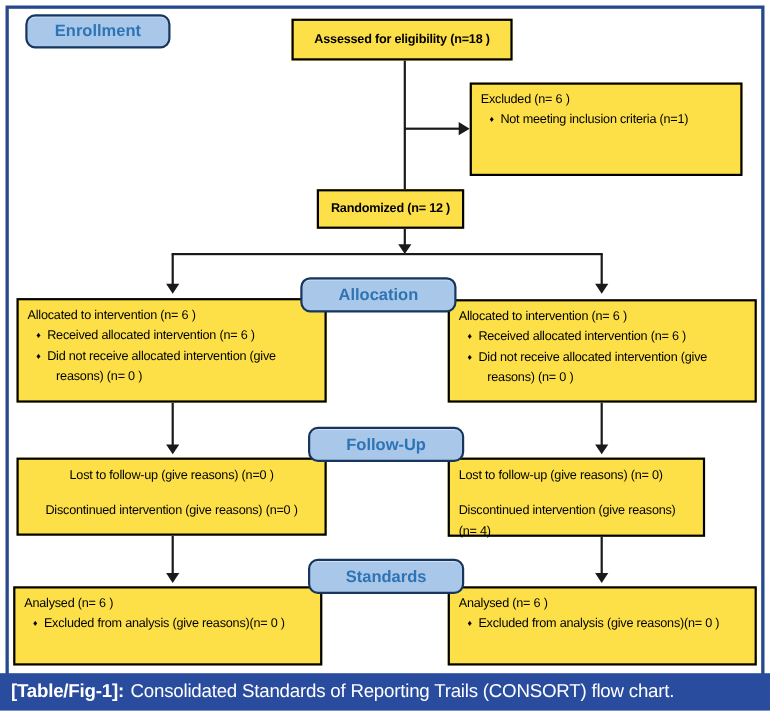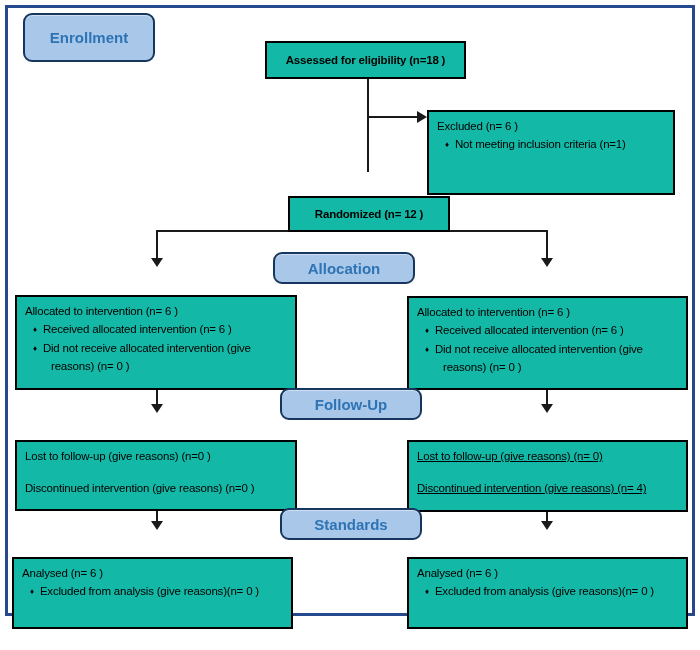--- a/index.html
+++ b/index.html
@@ -12,22 +12,22 @@
     --line-color:#1a1a1a;
   }
   html,body{margin:0;padding:0;background:#ffffff;}
   .figure{
     position:relative;width:700px;height:650px;background:#ffffff;overflow:hidden;
     font-family:"Liberation Sans","DejaVu Sans",sans-serif;
   }
   .frame{position:absolute;left:5px;top:5px;width:684px;height:605px;border:3px solid var(--frame-border);}
   
   .fbox{
-    position:absolute;background:#14b8a6;border:2px solid var(--box-border);
-    font-size:11.5px;letter-spacing:-0.2px;color:#000;line-height:1.6;box-sizing:border-box;z-index:2;margin-top:24px;
+    position:absolute;background:#fde047;border:2px solid var(--box-border);
+    font-size:11.5px;letter-spacing:-0.2px;color:#000;line-height:1.6;box-sizing:border-box;z-index:2;
   }
   .fbox.center{display:flex;align-items:center;justify-content:center;font-weight:600;text-align:center;}
   .fbox.texty{padding:5px 8px;}
   .bullet{padding-left:26px;text-indent:-18px;}
   .bmark{display:inline;margin-right:6px;font-size:8px;vertical-align:1px;}
   
   .pill{
     position:absolute;background:var(--pill-fill);border:2px solid var(--pill-border);
     border-radius:9px;display:flex;align-items:center;justify-content:center;
     font-size:15px;font-weight:700;color:var(--pill-text);z-index:5;box-sizing:border-box;
@@ -45,21 +45,21 @@
   }
   .caption b{font-weight:700;margin-right:6px;}
   .gap2{margin-top:14px;}
 </style>
 </head>
 <body>
 
 <div class="figure">
   <div class="frame"></div>
 
-  <div class="pill" style="left:23px;top:13px;width:132px;height:49px;">
+  <div class="pill" style="left:23px;top:13px;width:132px;height:31px;">
     <span>Enrollment</span>
   </div>
   <div class="pill" style="left:273px;top:252px;width:142px;height:32px;">
     <span>Allocation</span>
   </div>
   <div class="pill" style="left:280px;top:388px;width:142px;height:32px;">
     <span>Follow-Up</span>
   </div>
   <div class="pill" style="left:280px;top:508px;width:142px;height:32px;">
     <span>Standards</span>
@@ -84,54 +84,58 @@
 
   <div class="line" style="left:156px;top:487px;width:2px;height:36px;"></div>
   <div class="ah-down" style="left:151px;top:521px;"></div>
   <div class="line" style="left:546px;top:488px;width:2px;height:35px;"></div>
   <div class="ah-down" style="left:541px;top:521px;"></div>
 
   <div class="fbox center" style="left:265px;top:17px;width:201px;height:38px;">
     <span>Assessed for eligibility (n=18 )</span>
   </div>
 
-  <div class="fbox texty" style="left:427px;top:86px;width:248px;height:85px;">
+  <div class="fbox texty" style="left:427px;top:75px;width:248px;height:85px;">
     <div>Excluded (n= 6 )</div>
     <div class="bullet"><span class="bmark">♦</span><span>Not meeting inclusion criteria (n=1)</span></div>
   </div>
 
-  <div class="fbox center" style="left:288px;top:172px;width:162px;height:36px;">
+  <div class="fbox center" style="left:288px;top:172px;width:134px;height:36px;">
     <span>Randomized (n= 12 )</span>
   </div>
 
   <div class="fbox texty" style="left:15px;top:271px;width:282px;height:95px;">
     <div>Allocated to intervention (n= 6 )</div>
     <div class="bullet"><span class="bmark">♦</span><span>Received allocated intervention (n= 6 )</span></div>
     <div class="bullet"><span class="bmark">♦</span><span>Did not receive allocated intervention (give reasons) (n= 0 )</span></div>
   </div>
 
   <div class="fbox texty" style="left:407px;top:272px;width:281px;height:94px;">
     <div>Allocated to intervention (n= 6 )</div>
     <div class="bullet"><span class="bmark">♦</span><span>Received allocated intervention (n= 6 )</span></div>
     <div class="bullet"><span class="bmark">♦</span><span>Did not receive allocated intervention (give reasons) (n= 0 )</span></div>
   </div>
 
-  <div class="fbox texty" style="left:15px;top:416px;width:282px;height:71px;">
+  <div class="fbox texty" style="left:15px;top:416px;width:282px;height:71px;text-align:center;">
     <div>Lost to follow-up (give reasons) (n=0 )</div>
     <div class="gap2">Discontinued intervention (give reasons) (n=0 )</div>
   </div>
 
-  <div class="fbox texty" style="left:407px;top:416px;width:281px;height:72px;text-decoration:underline;">
+  <div class="fbox texty" style="left:407px;top:416px;width:234px;height:72px;">
     <div>Lost to follow-up (give reasons) (n= 0)</div>
     <div class="gap2">Discontinued intervention (give reasons) (n= 4)</div>
   </div>
 
   <div class="fbox texty" style="left:12px;top:533px;width:281px;height:72px;">
     <div>Analysed (n= 6 )</div>
     <div class="bullet"><span class="bmark">♦</span><span>Excluded from analysis (give reasons)(n= 0 )</span></div>
   </div>
 
   <div class="fbox texty" style="left:407px;top:533px;width:281px;height:72px;">
     <div>Analysed (n= 6 )</div>
     <div class="bullet"><span class="bmark">♦</span><span>Excluded from analysis (give reasons)(n= 0 )</span></div>
   </div>
 
+  <div class="caption">
+    <b>[Table/Fig-1]:</b>
+    <span>Consolidated Standards of Reporting Trails (CONSORT) flow chart.</span>
+  </div>
 </div>
 
 </body></html>

